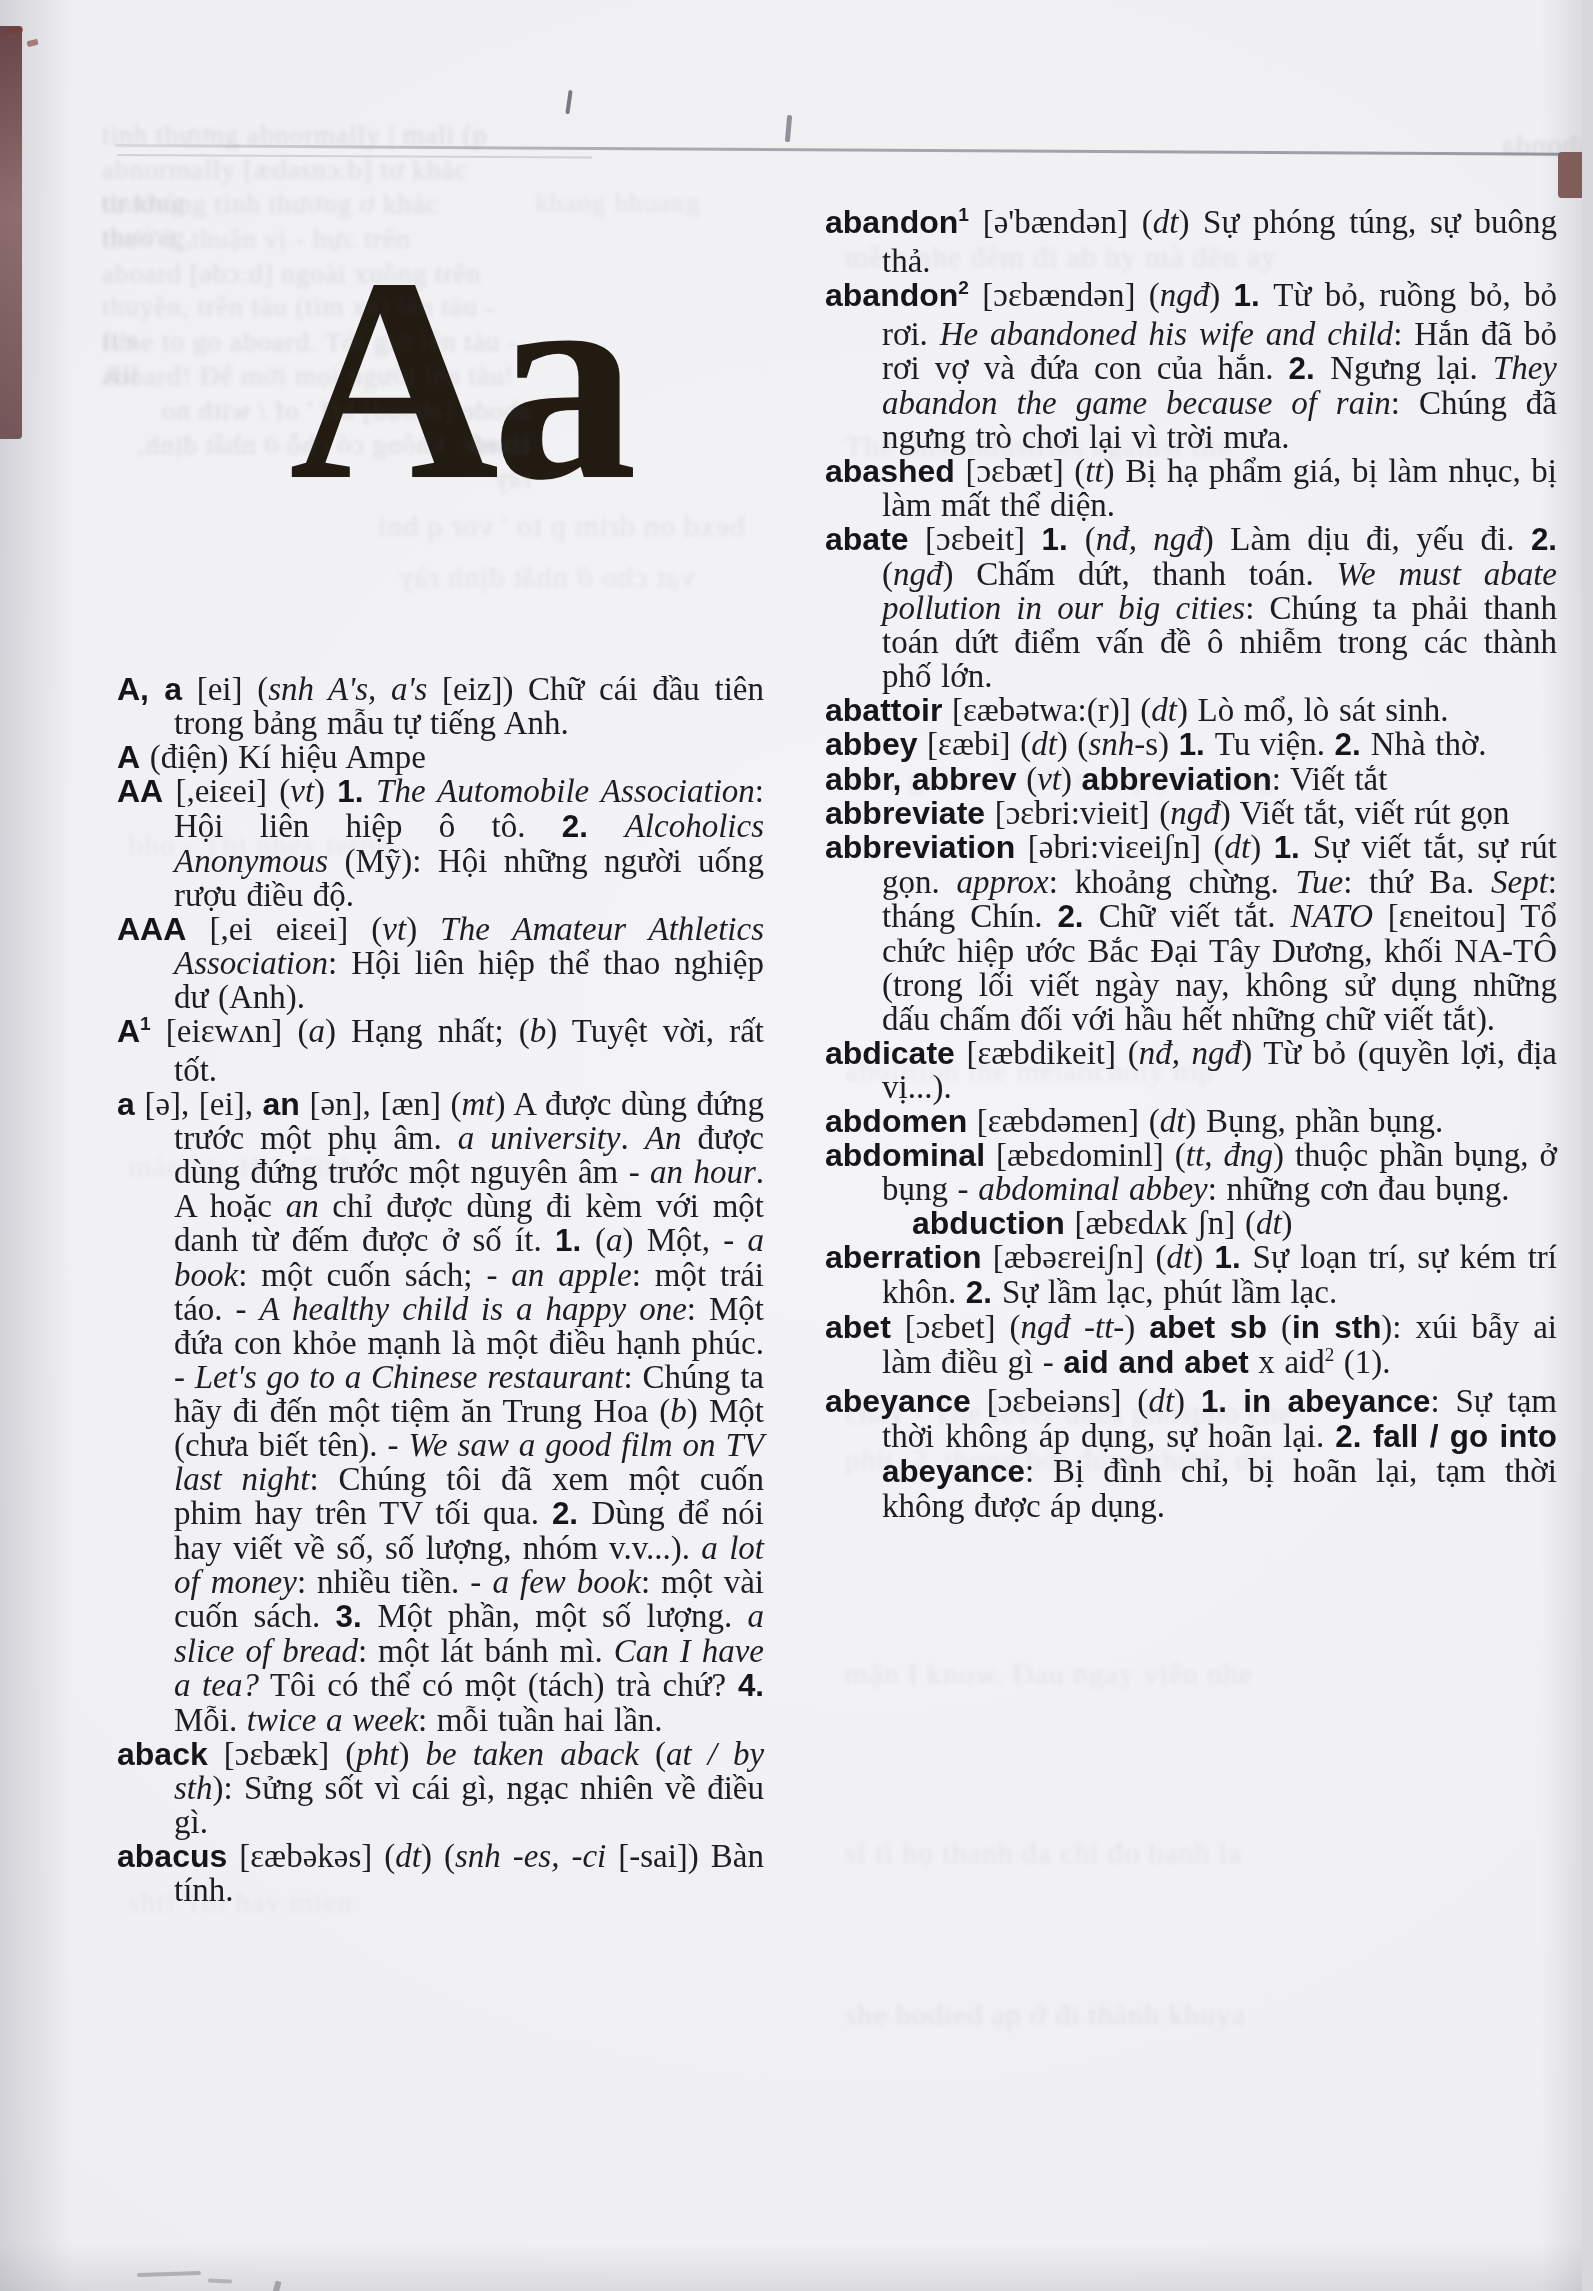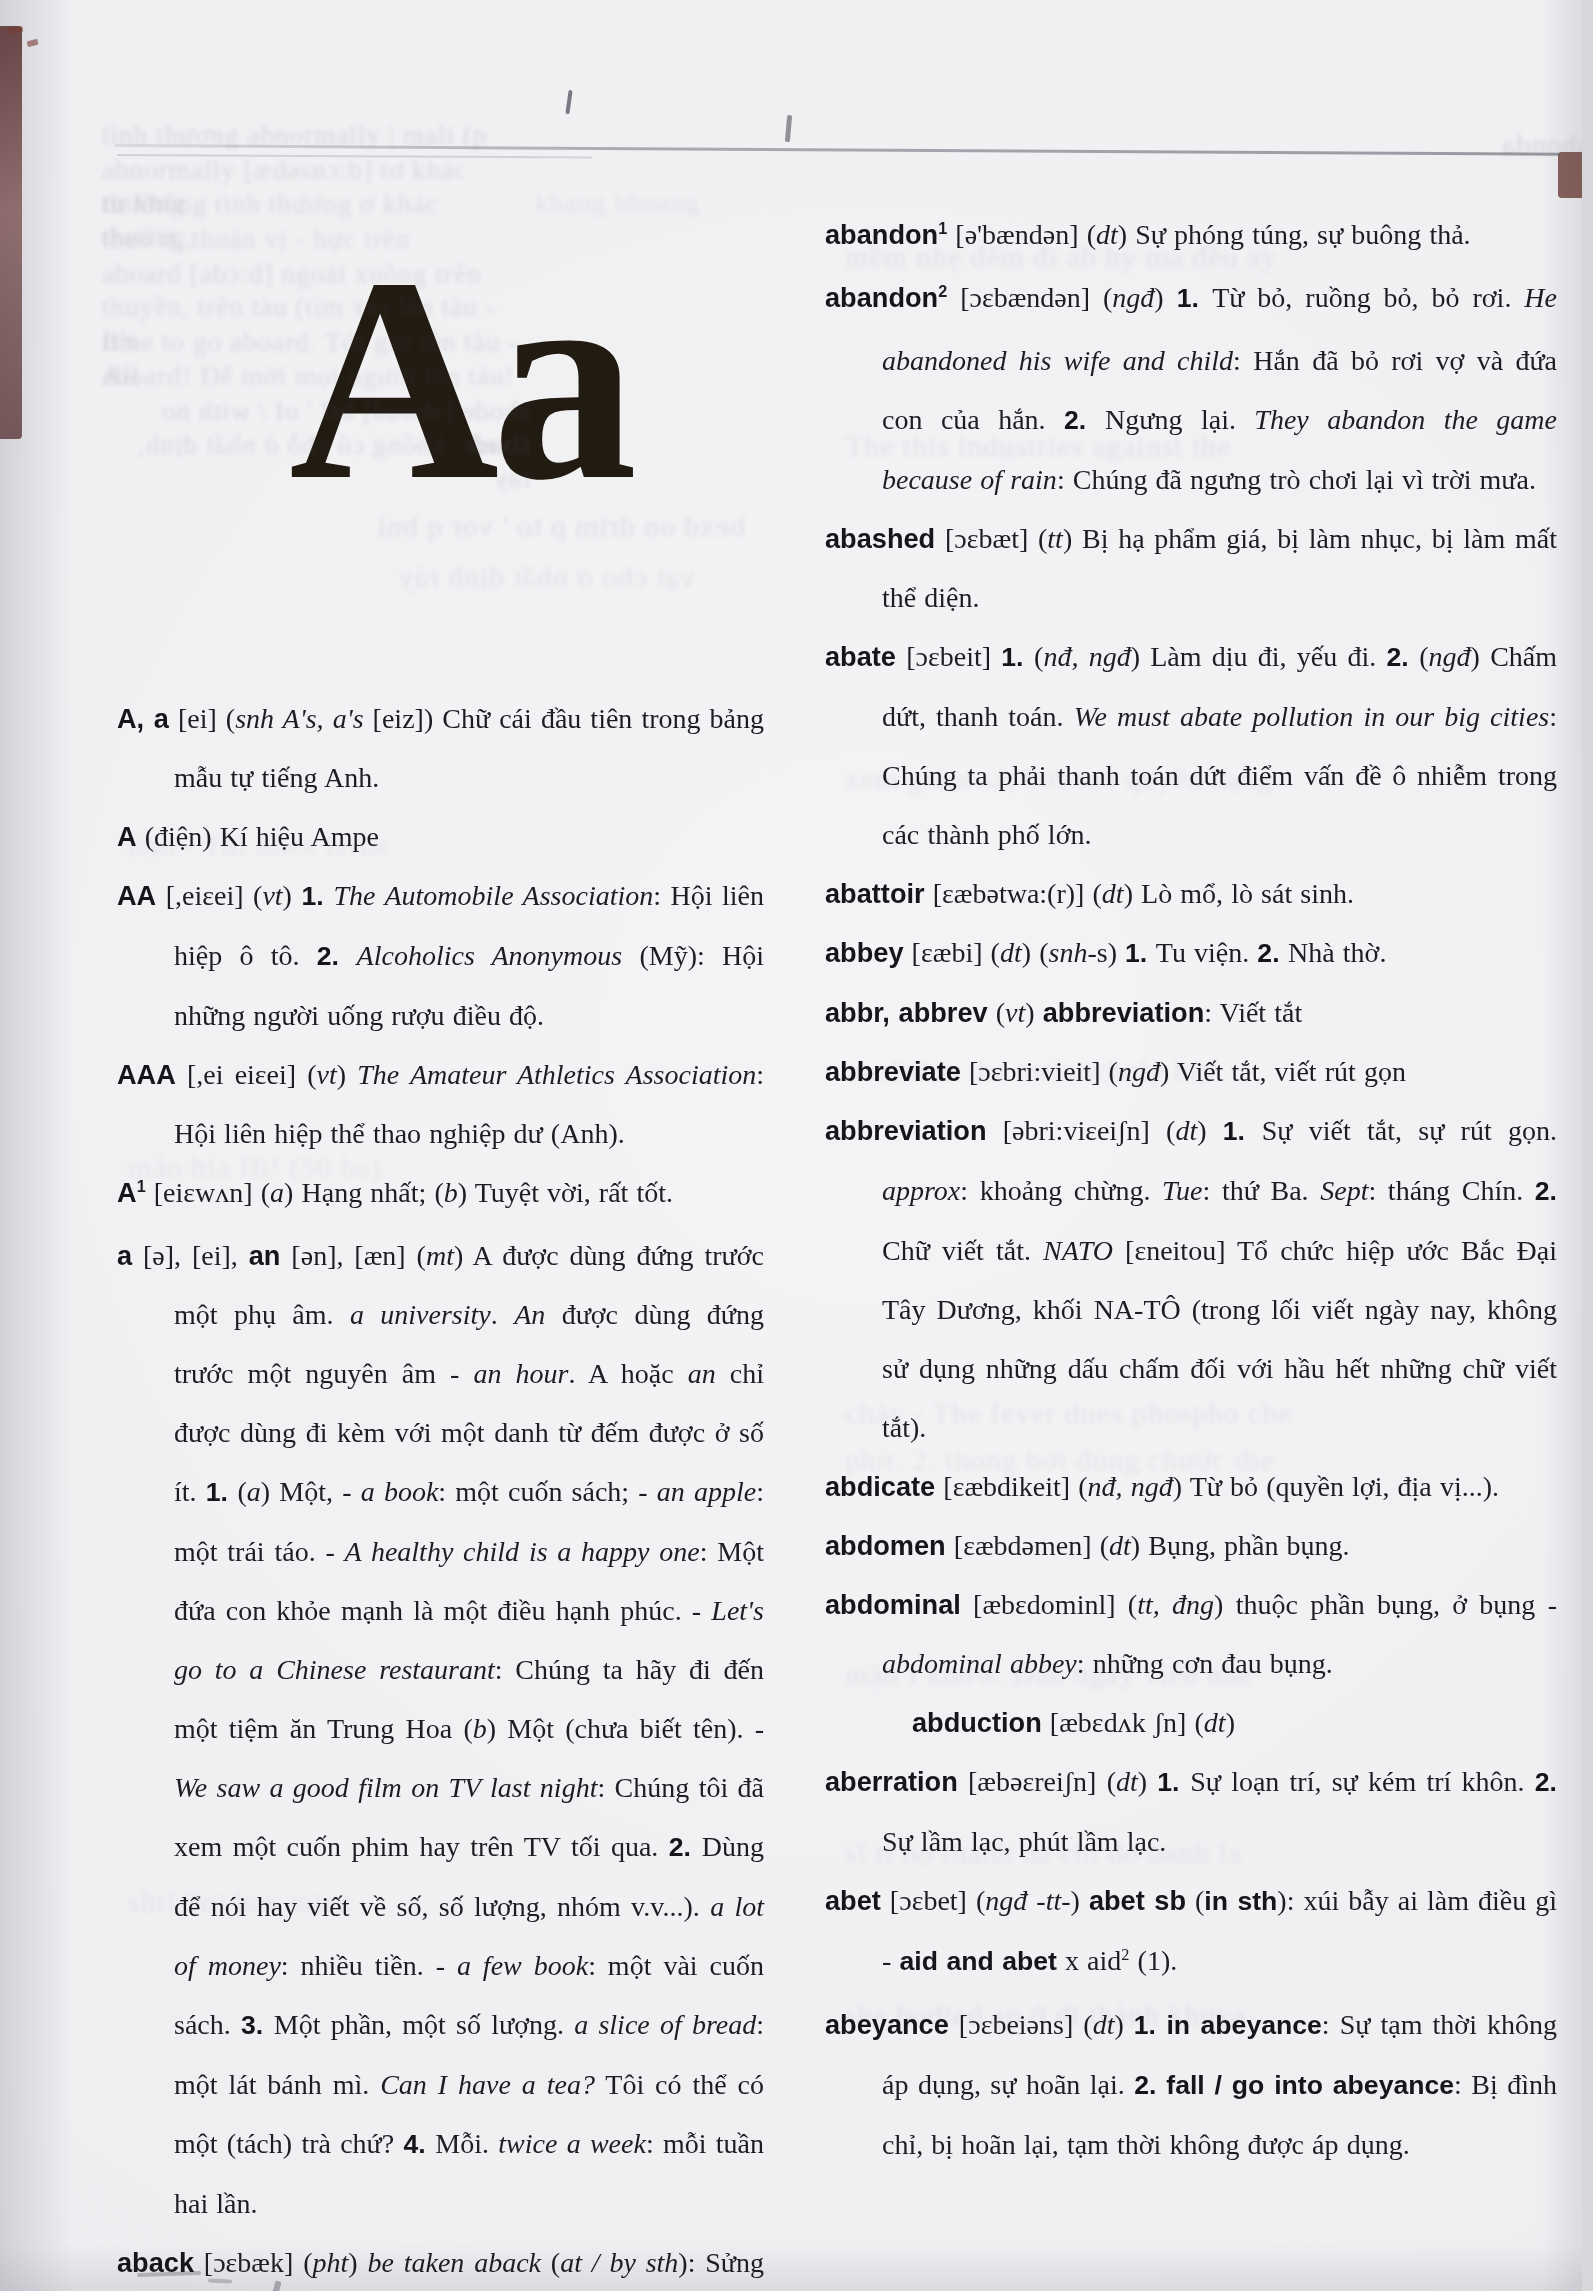--- a/index.html
+++ b/index.html
@@ -35,22 +35,22 @@
 
   .speck{position:absolute;background:rgba(70,70,82,.7);border-radius:1.8px;}
 
   .section-letter{
     position:absolute;left:289px;top:234px;
     font-family:"Liberation Serif", serif;font-weight:700;
     font-size:291px;line-height:1;letter-spacing:-7.3px;
     color:#211b12;
   }
 
-  .column{position:absolute;font-size:28px;line-height:59px;z-index:3;}
-  #col-left{left:117px;top:689px;width:647px;}
+  .column{position:absolute;font-size:33px;line-height:34px;z-index:3;}
+  #col-left{left:117px;top:672px;width:647px;}
   #col-right{left:825px;top:205px;width:732px;}
 
   .entry{text-align:justify;padding-left:57px;text-indent:-57px;word-spacing:.04em;}
   .entry.indented{padding-left:87px;text-indent:0;}
 
   .seg-r{font-family:"Liberation Serif", serif;}
   .seg-i{font-family:"Liberation Serif", serif;font-style:italic;}
   .seg-hw{font-family:"Liberation Sans", sans-serif;font-weight:700;font-size:0.97em;color:#16161a;}
   .seg-b{font-family:"Liberation Sans", sans-serif;font-weight:700;font-size:0.95em;color:#16161a;}
   .seg-bi{font-family:"Liberation Sans", sans-serif;font-weight:700;font-size:0.95em;color:#16161a;}

